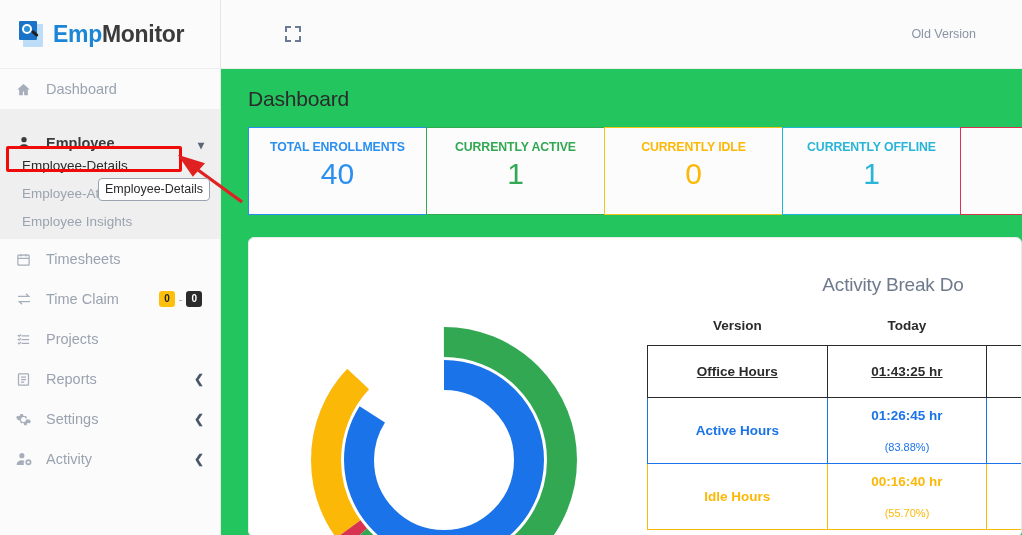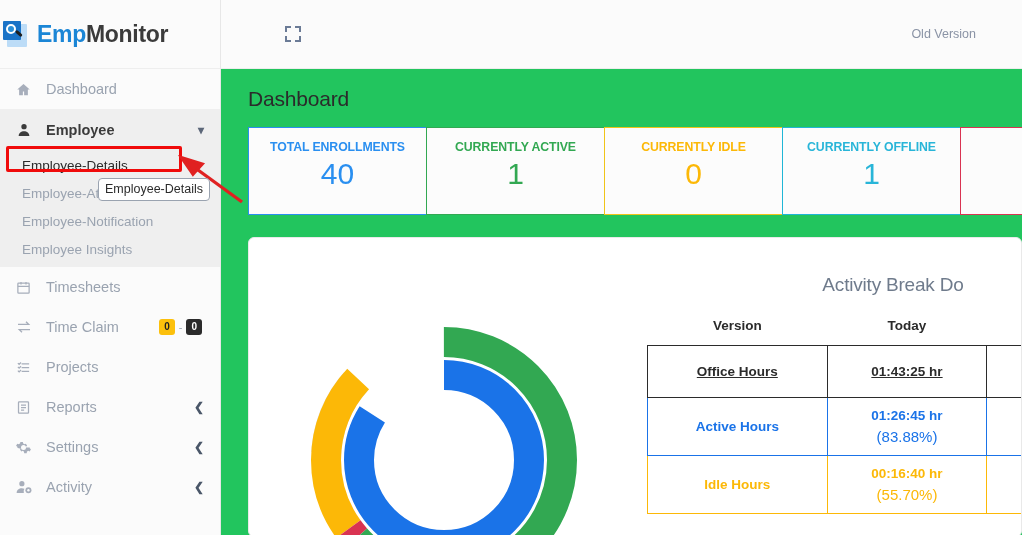--- a/index.html
+++ b/index.html
@@ -16,21 +16,21 @@
   .sidebar {
     width: 221px; height: 535px;
     background: #fbfbfb;
     border-right: 1px solid #e7e7e7;
     position: relative;
     flex: 0 0 221px;
   }
   .brand {
     height: 69px;
     display: flex; align-items: center;
-    padding-left: 2px;
+    padding-left: 18px;
     border-bottom: 1px solid #eeeeee;
     background: #fbfbfb;
   }
   .brand-logo {
     width: 28px; height: 28px;
     position: relative;
     margin-right: 7px;
     flex: 0 0 28px;
   }
   .brand-logo .pg {
@@ -77,20 +77,21 @@
     width: 22px; flex: 0 0 22px;
     display: flex; align-items: center; justify-content: flex-start;
     color: #a7aebb;
     margin-right: 8px;
   }
   .nav-item.active-parent {
     background: #efefef;
     color: #3b3b3b;
     font-weight: bold;
     height: 42px;
+    align-items: flex-end;
   }
   .nav-item.active-parent .ic { color: #3b3b3b; }
   .nav-item .chev { margin-left: auto; margin-right: 16px; color: #5c6779; font-size: 12px; line-height: 1; }
   .nav-item .chev.left { color: #4a5668; font-weight: bold; }
 
   .subnav { background: #efefef; padding-bottom: 4px; }
   .sub-item {
     height: 28px;
     display: flex; align-items: center;
     padding-left: 22px;
@@ -220,21 +221,21 @@
     padding: 4px 0 12px 0; text-align: center;
   }
   .act-table td {
     text-align: center; font-size: 13.5px; font-weight: bold;
     padding: 10px 0 10px 0;
     height: 52px; vertical-align: middle;
   }
   .row-office td { border: 1.3px solid #2b2b2b; color: #2b2b2b; text-decoration: underline; }
   .row-active td { border: 1.3px solid #1a73e8; color: #1a73e8; }
   .row-idle td { border: 1.3px solid #fcb807; color: #fcb807; }
-  .pct { display: block; font-weight: normal; font-size: 15px; margin-top: 5px; }
+  .pct { display: block; font-weight: normal; font-size: 11px; margin-top: 18px; }
 </style>
 </head>
 <body>
 
 <div id="app">
 
   <aside class="sidebar">
 
     <div class="brand">
       <div class="brand-logo">
@@ -269,23 +270,20 @@
         <span>Employee</span>
         <span class="chev">▾</span>
       </div>
 
       <div class="subnav">
         <div class="sub-item selected">
           <span>Employee-Details</span>
         </div>
         <div class="sub-item">
           <span>Employee-Att</span>
-        </div>
-        <div class="sub-item">
-          <span>Employee-Notification</span>
         </div>
         <div class="sub-item">
           <span>Employee Insights</span>
         </div>
       </div>
 
       <div class="nav-item">
         <span class="ic">
           <svg width="15" height="15" viewBox="0 0 24 24" fill="none" stroke="currentColor" stroke-width="2">
               <rect x="3" y="5" width="18" height="16" rx="1"></rect>

